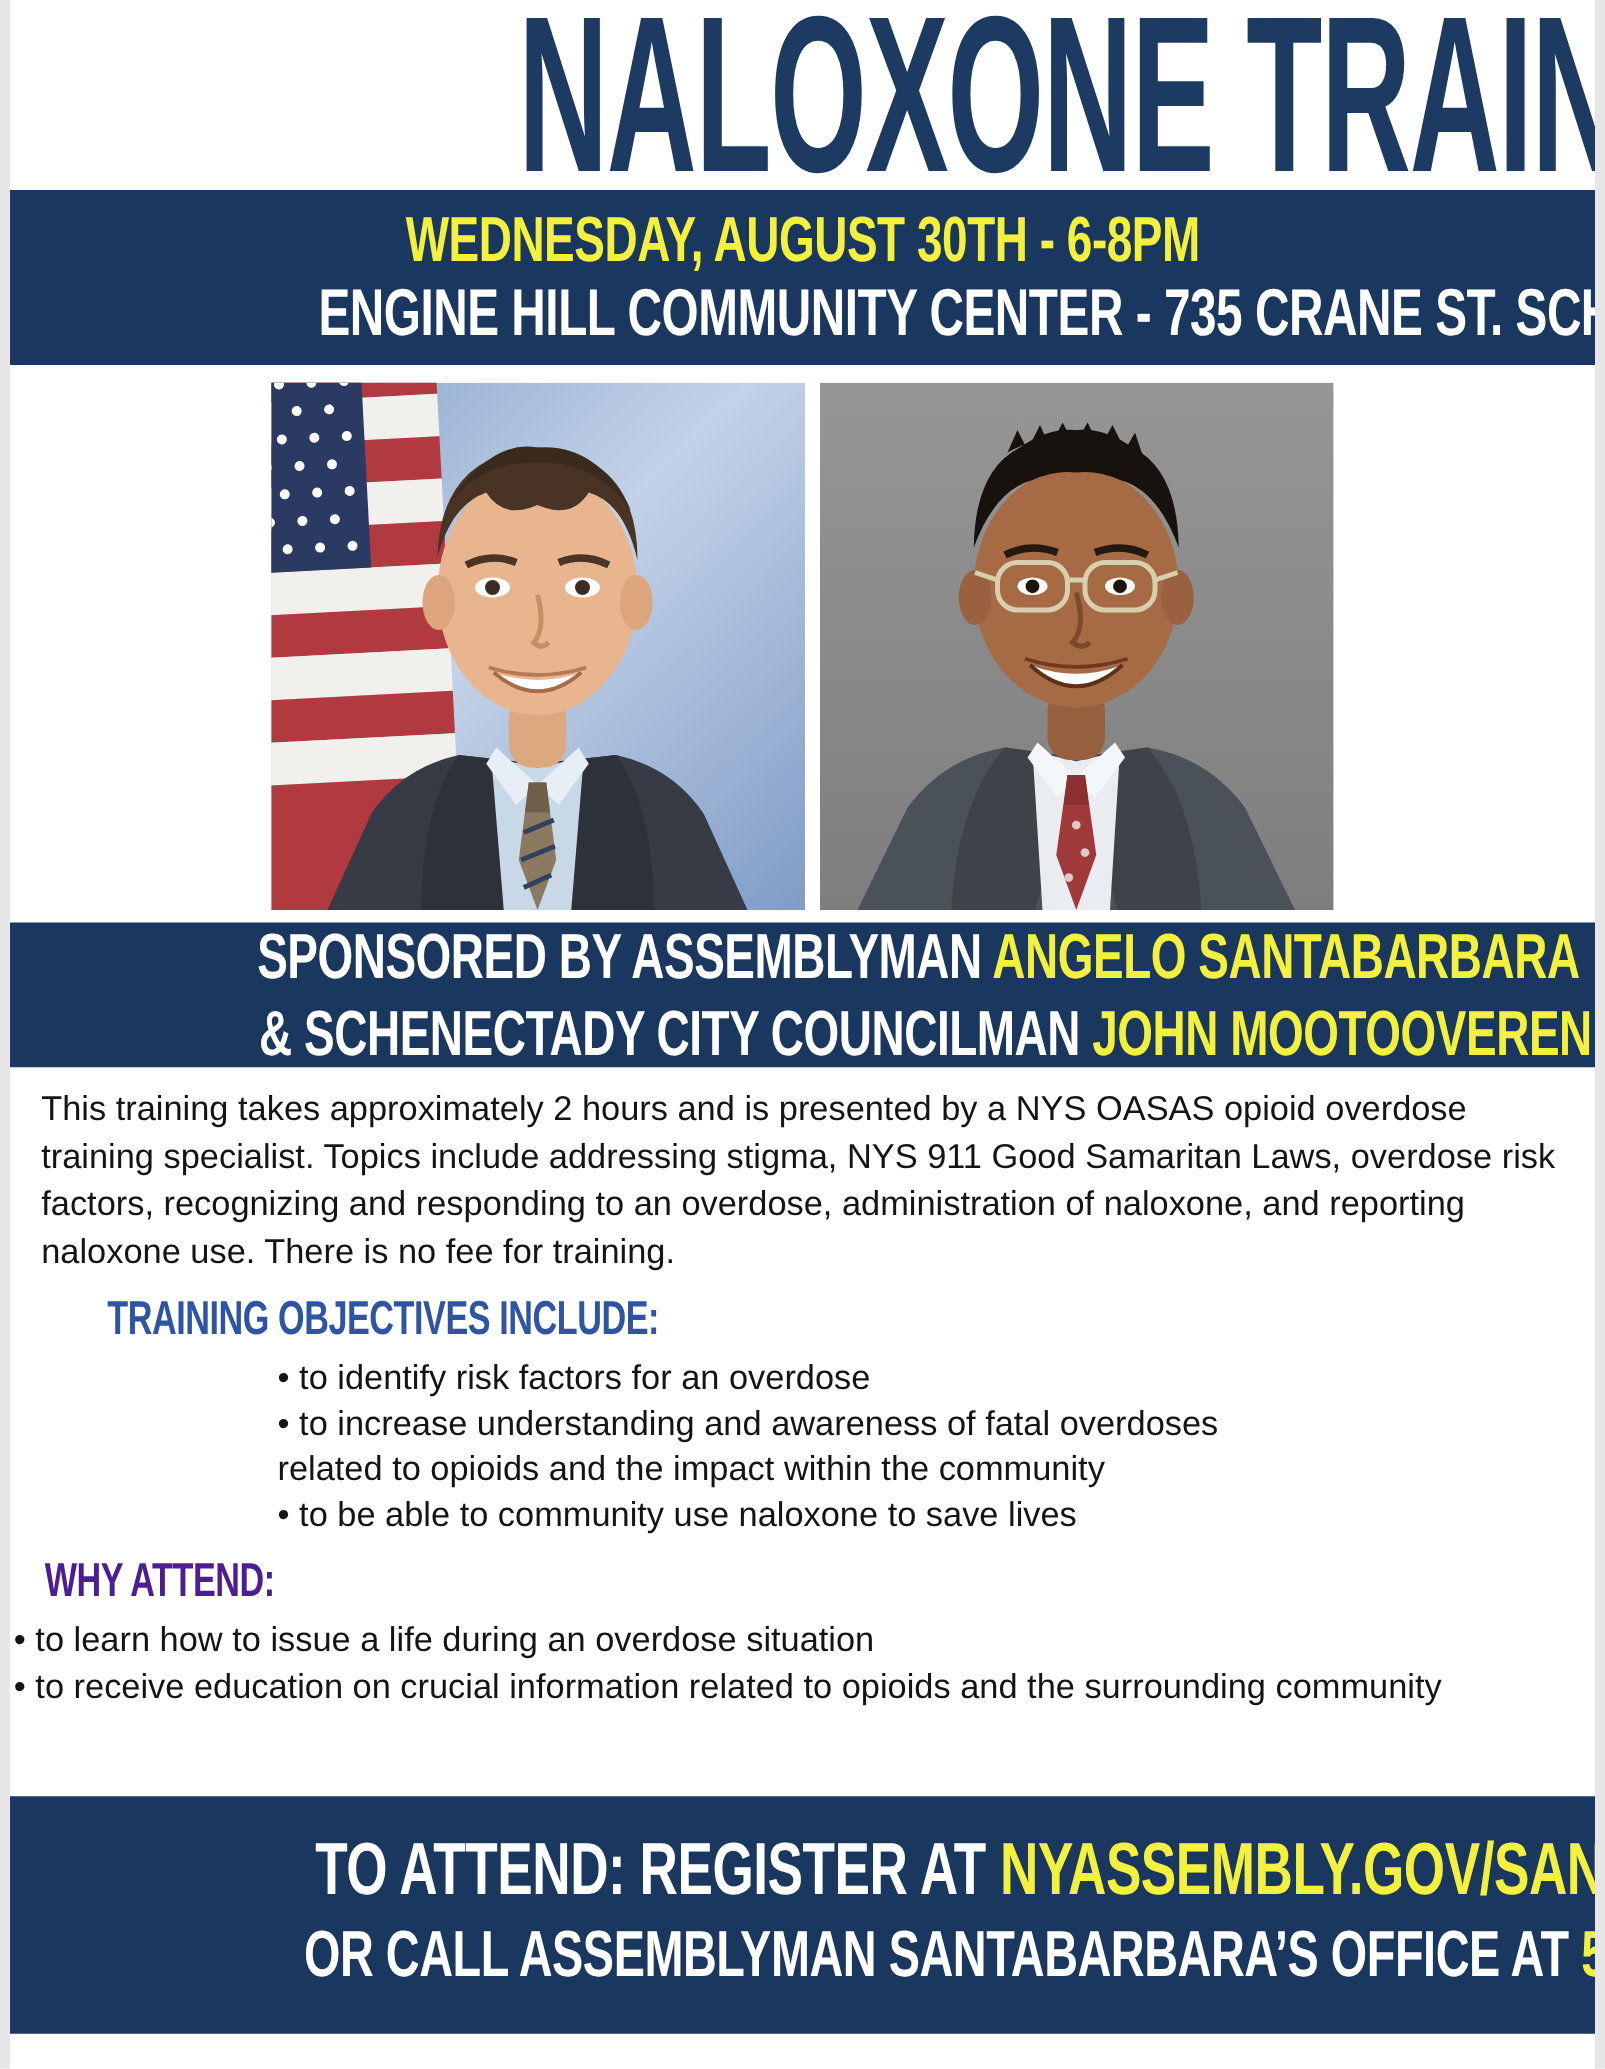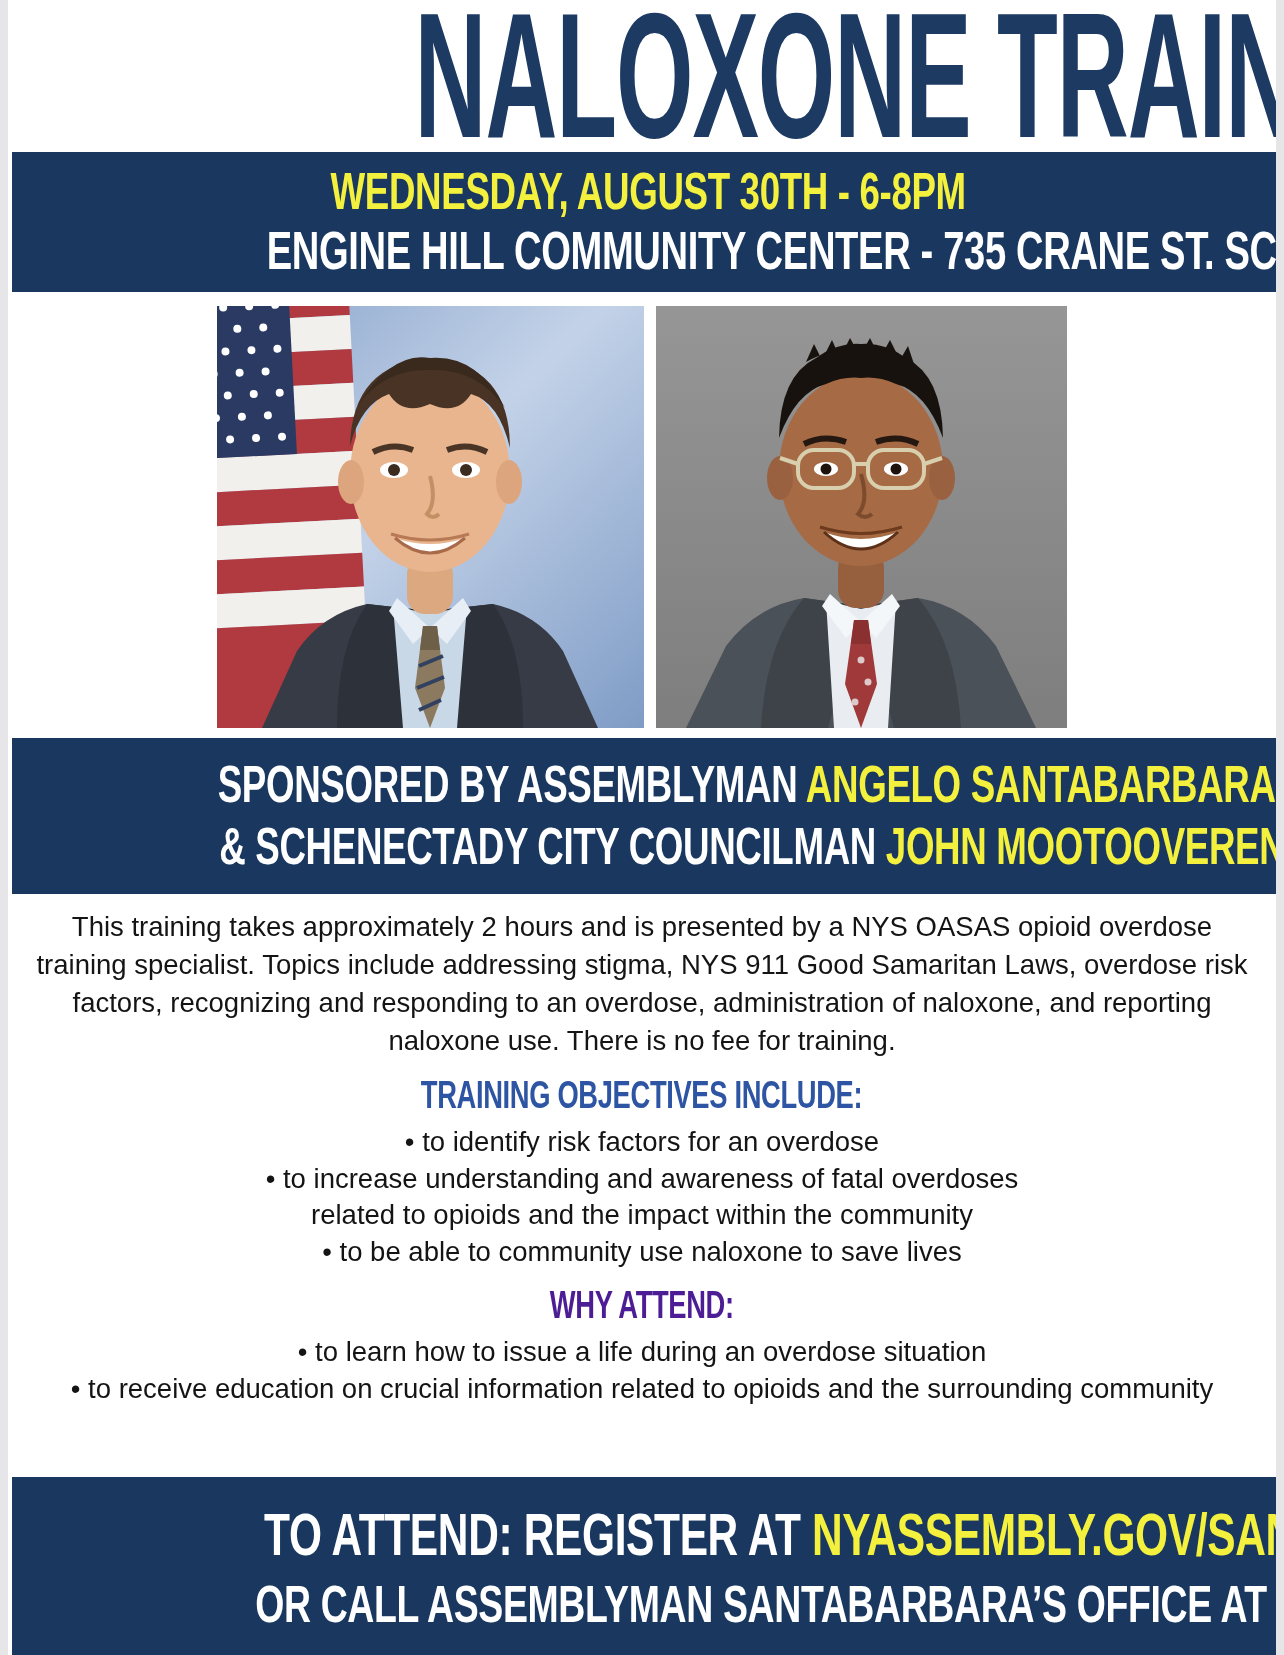--- a/index.html
+++ b/index.html
@@ -9,37 +9,37 @@
   .edge.left{left:0;} .edge.right{right:0;}
 
   .cx{display:inline-block;white-space:nowrap;transform:scaleX(.72);transform-origin:center;font-weight:bold;letter-spacing:-.5px;}
 
   
   .title-block{height:152px;display:flex;align-items:center;justify-content:center;background:#ffffff;}
   .title-block h1{margin:0;font-size:178px;line-height:150px;color:#1d3a63;text-align:center;width:100%;}
   .title-block .cx{transform:scaleX(.56);letter-spacing:-2px;}
 
   
-  .band{background:#19375f;text-align:center;color:#ffffff;margin-left:12px;}
+  .band{background:#19375f;text-align:center;color:#ffffff;}
   .event-band{height:140px;display:flex;flex-direction:column;justify-content:center;gap:2px;}
   .event-band .date-line{font-size:51px;line-height:56px;color:#f4f13e;}
   .event-band .loc-line{font-size:53px;line-height:58px;color:#ffffff;}
 
   
   .photos{height:446px;display:flex;justify-content:center;gap:12px;padding-top:14px;box-sizing:border-box;background:#ffffff;}
   .photo{height:422px;overflow:hidden;}
   .photo svg{display:block;}
 
   
-  .sponsor-band{height:156px;display:flex;flex-direction:column;justify-content:center;gap:0;}
+  .sponsor-band{height:116px;display:flex;flex-direction:column;justify-content:center;gap:0;}
   .sponsor-band .sline{font-size:51px;line-height:62px;}
   .sponsor-band .yellow{color:#f4f13e;}
 
   
-  .body-sec{height:583px;box-sizing:border-box;padding-top:14px;text-align:center;color:#141414;overflow:hidden;background:#ffffff;}
+  .body-sec{height:583px;box-sizing:border-box;padding-top:14px;color:#141414;overflow:hidden;background:#ffffff;}
   .body-sec p{margin:0 auto;max-width:1218px;font-size:27.5px;line-height:38px;font-weight:500;}
   h2{margin:12px 0 6px;font-size:38px;line-height:46px;}
   h2.obj{color:#2e55a3;}
   h2.why{color:#4c1d95;}
   ul.bullets{list-style:none;margin:2px auto 0;padding:0;font-size:27.5px;line-height:36.5px;font-weight:500;}
   ul.bullets li::before{content:"• ";}
   ul.obj-list{max-width:840px;}
   ul.why-list{max-width:1262px;}
 
   

